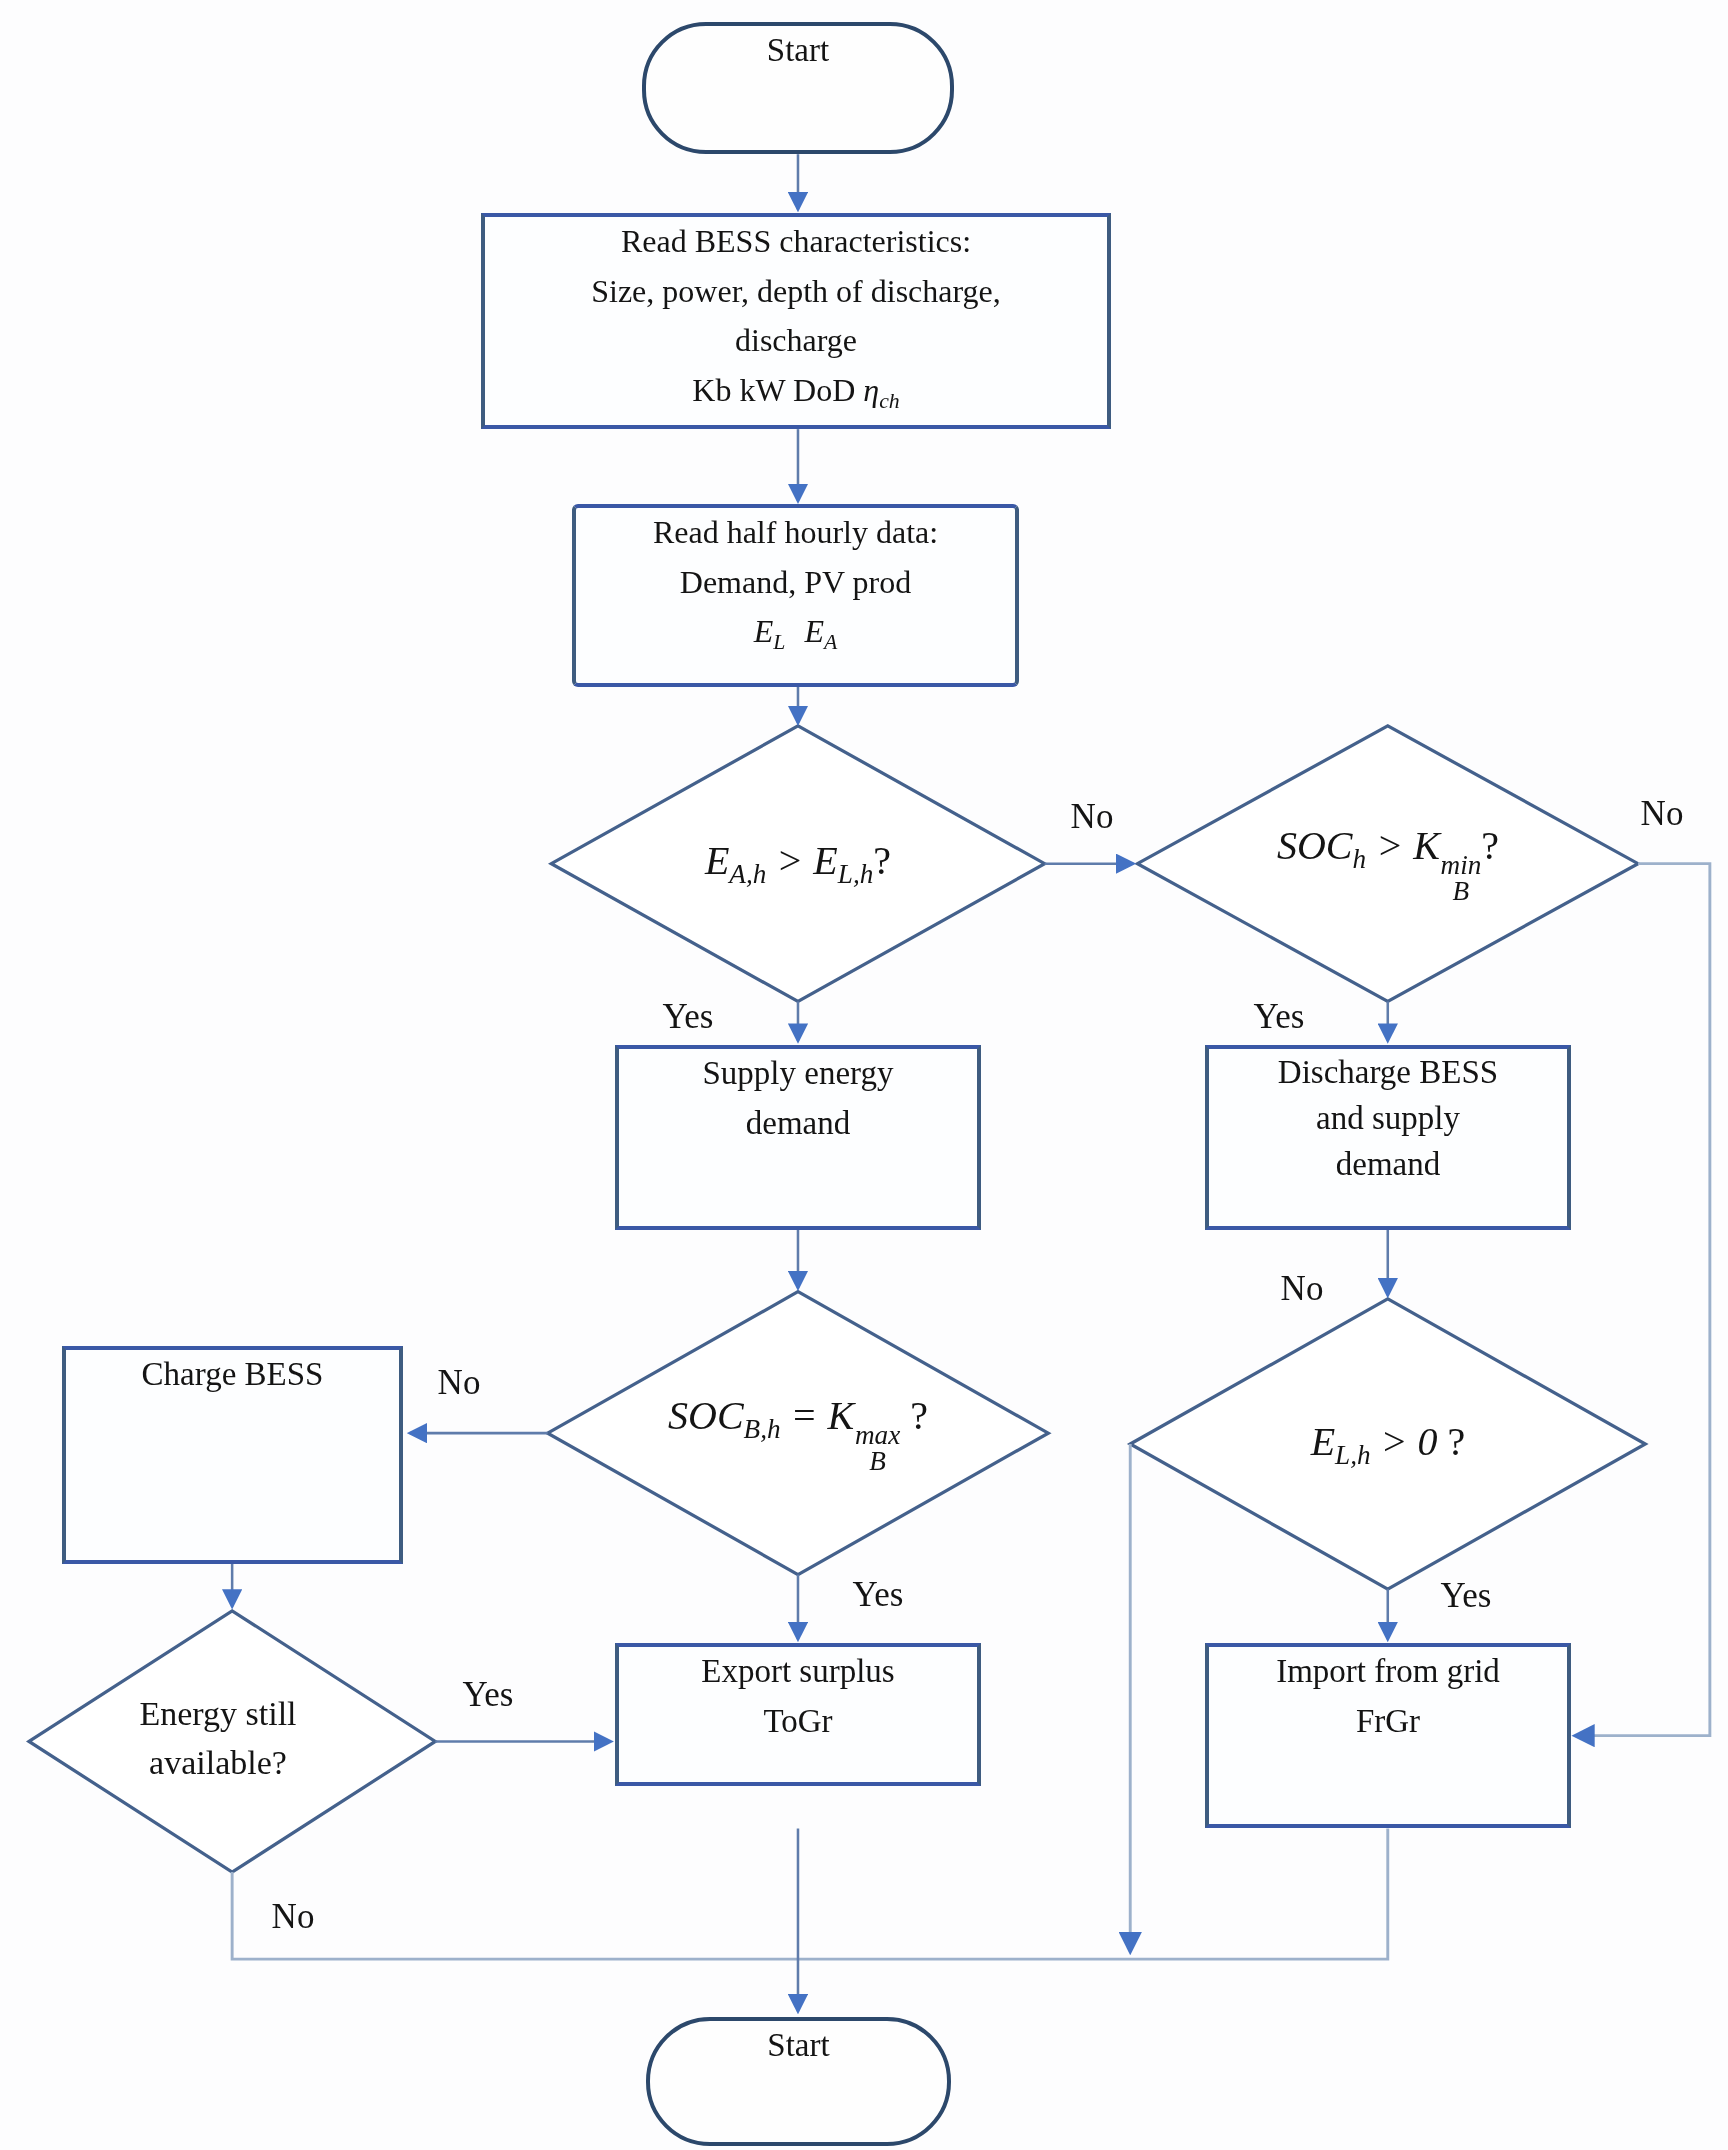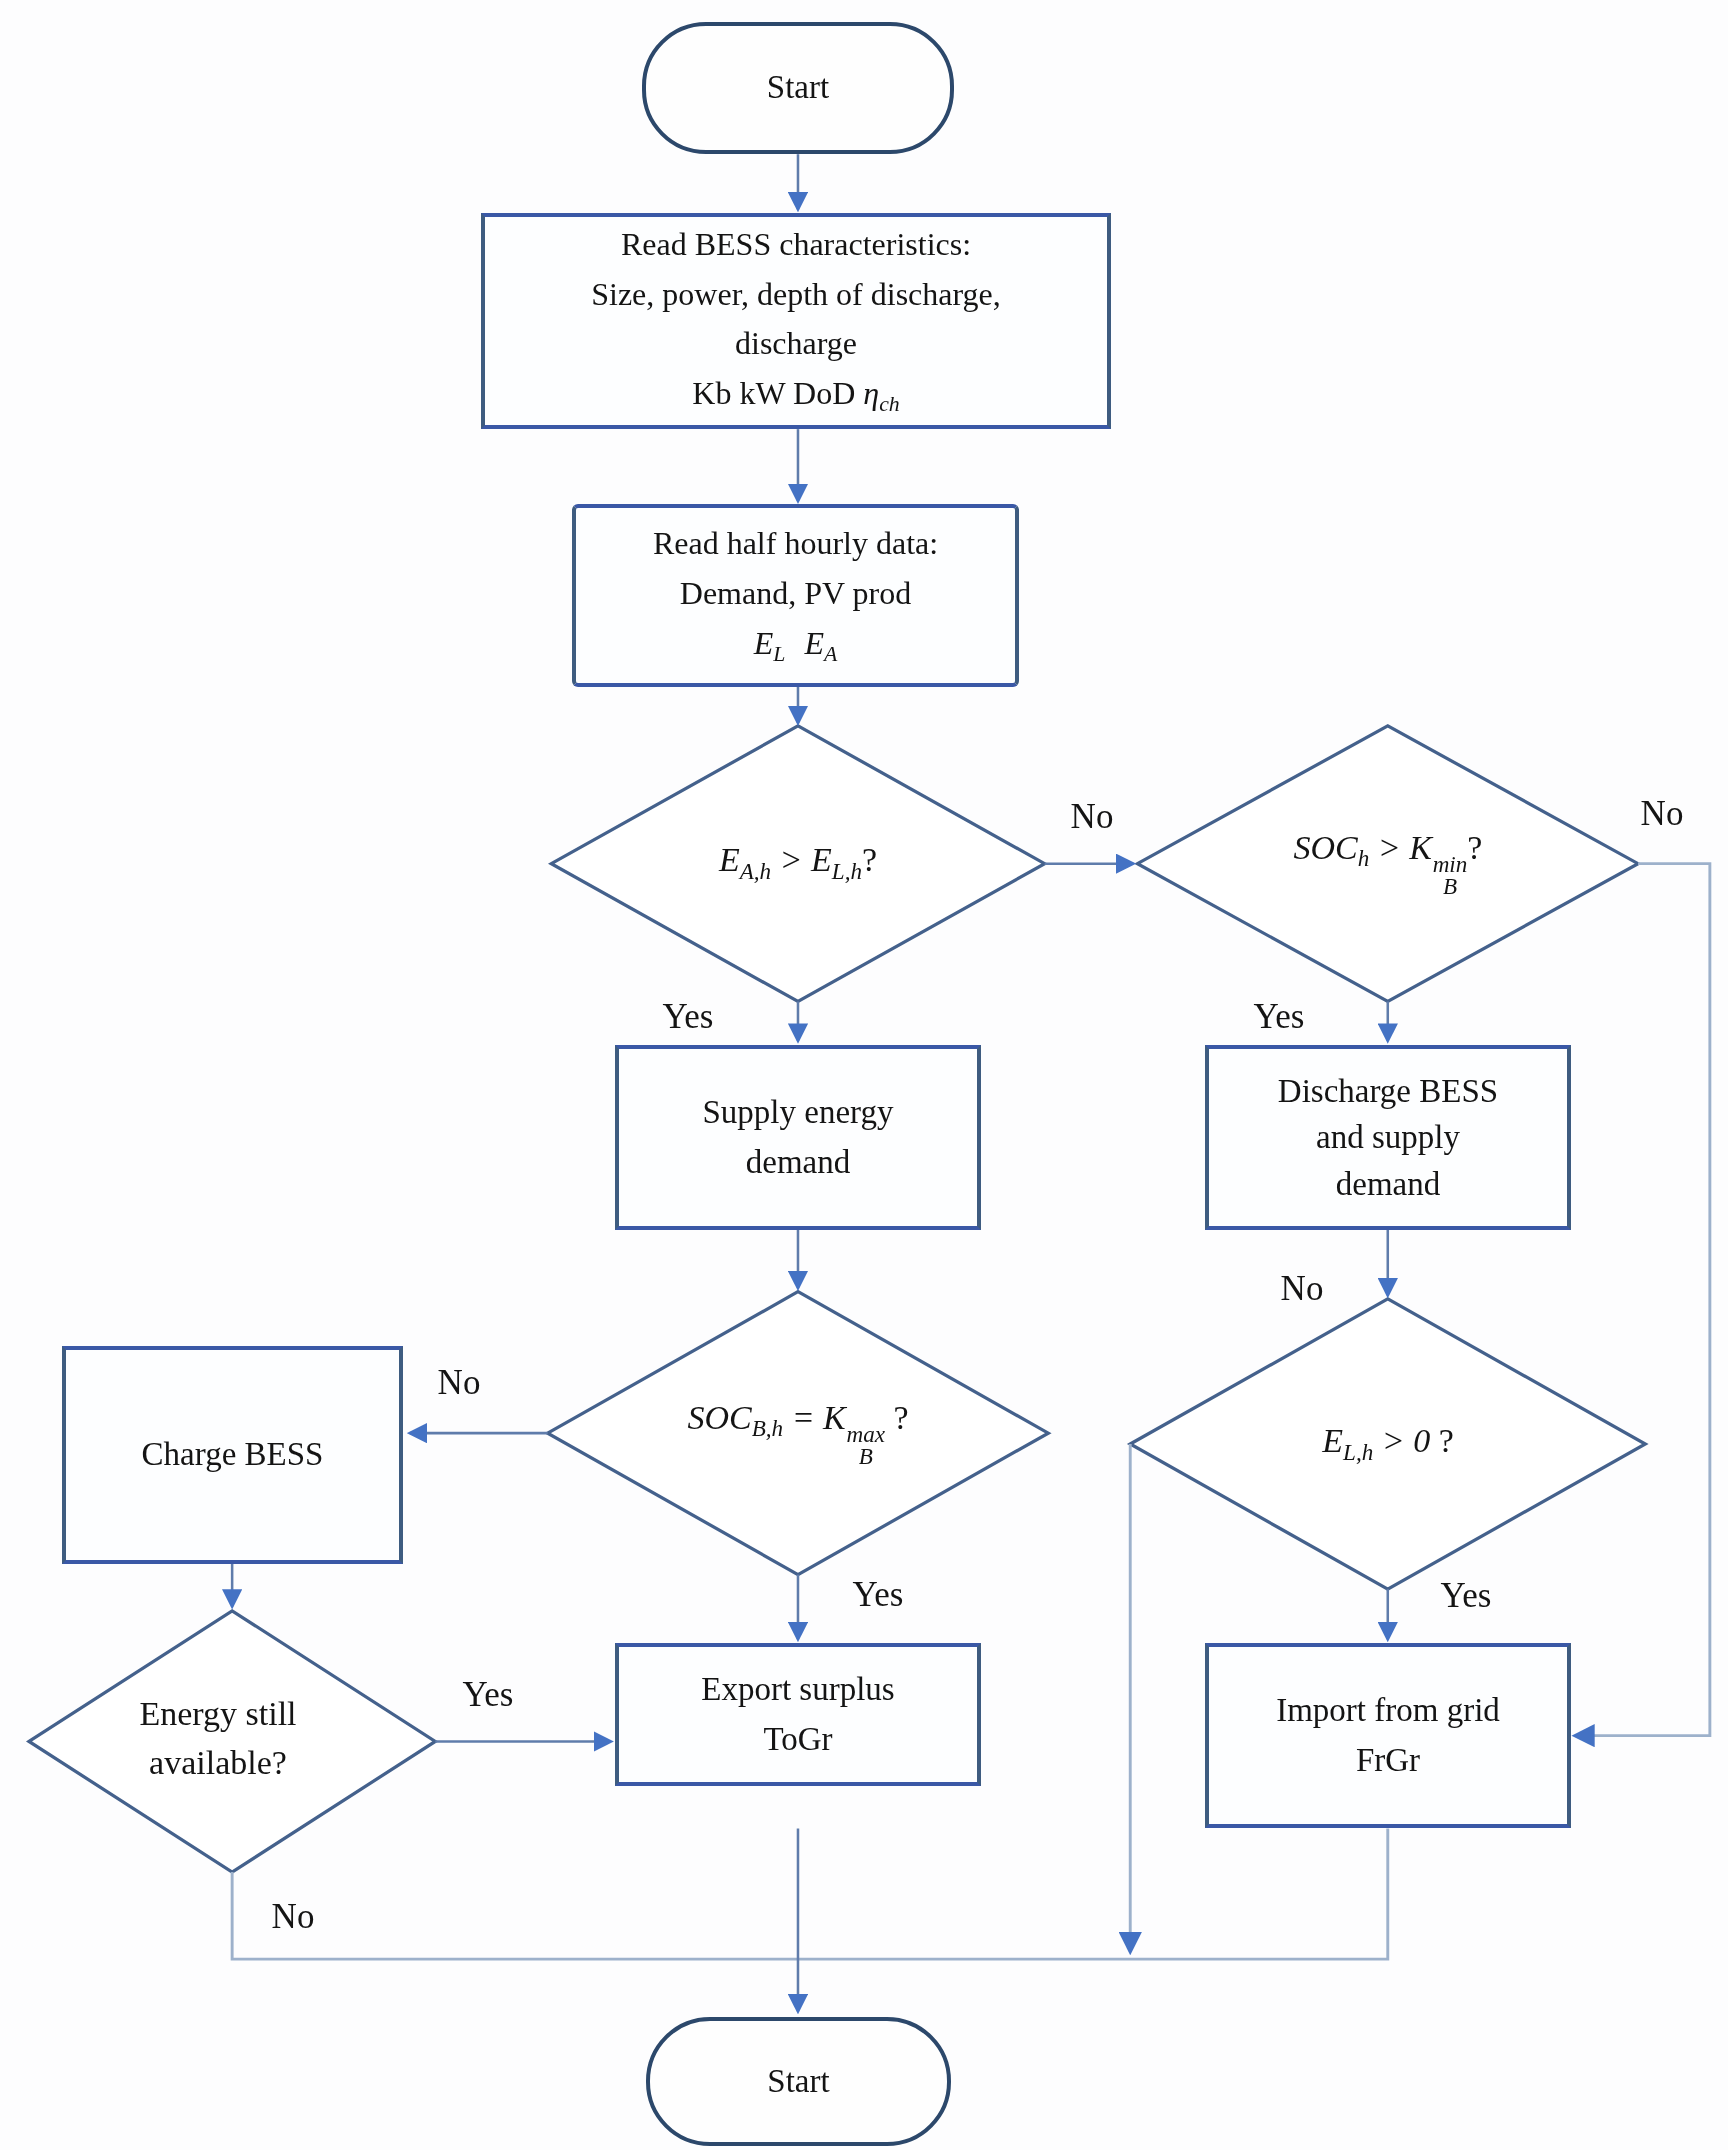--- a/index.html
+++ b/index.html
@@ -4,31 +4,31 @@
 <style>
   html,body{margin:0;padding:0;background:#ffffff;}
   .canvas{position:relative;width:1728px;height:2151px;background:#fdfdfe;overflow:hidden;
           font-family:"Liberation Serif","DejaVu Serif",serif;color:#141414;}
   svg.layer{position:absolute;left:0;top:0;}
   .conn{stroke:#5f7cab;stroke-width:3.5;fill:none;}
   .conn.light{stroke:#9db1cb;stroke-width:4;}
   .diamond{fill:#ffffff;stroke:#44618c;stroke-width:4.5;}
   .node{position:absolute;box-sizing:border-box;background:#fdfeff;
         border:4.4px solid #3e5c80;border-top-color:#3a58a6;border-bottom-color:#3a58a6;
-        display:flex;flex-direction:column;align-items:center;justify-content:center;
+        display:flex;flex-direction:column;align-items:center;justify-content:flex-start;
         text-align:center;font-size:33px;line-height:1.5;}
   .node.term{border:4.4px solid #2c486b;border-radius:64px;background:#fefefe;}
   .lbl{position:absolute;transform:translate(-50%,-50%);font-size:35px;white-space:nowrap;}
   .dlbl{position:absolute;transform:translate(-50%,-50%);font-size:34px;white-space:nowrap;text-align:center;}
   sub{font-size:0.68em;}
   .supsub{display:inline-flex;flex-direction:column;align-items:center;
           vertical-align:-0.55em;line-height:0.9;font-size:0.68em;margin-left:0.7px;}
   .supsub sup,.supsub sub{font-size:1em;line-height:0.95;display:block;}
   .gap{margin-left:0.6em;}
-  .mathline{font-size:34px;}
+  .mathline{font-size:40px;}
 </style>
 </head>
 <body>
 
 <div class="canvas">
 
   <svg class="layer" width="1728" height="2151" viewBox="0 0 2382 2964">
     <defs>
       <marker id="arrow" viewBox="0 0 10 10" refX="8.5" refY="5" markerWidth="8" markerHeight="8" orient="auto-start-reverse">
         <path d="M0 0 L10 5 L0 10 z" fill="#4472c4"></path>

